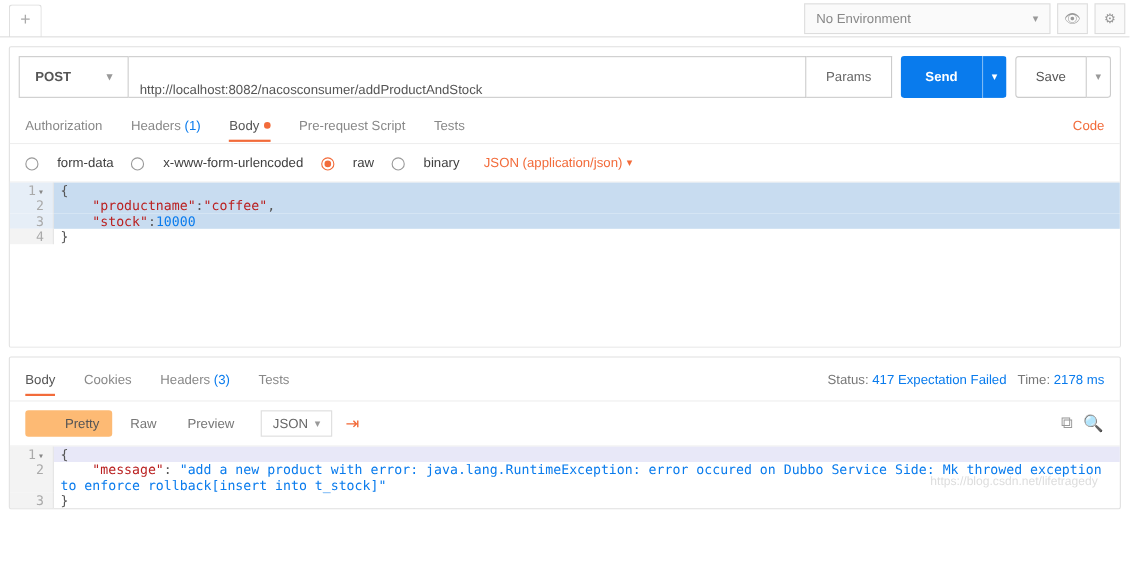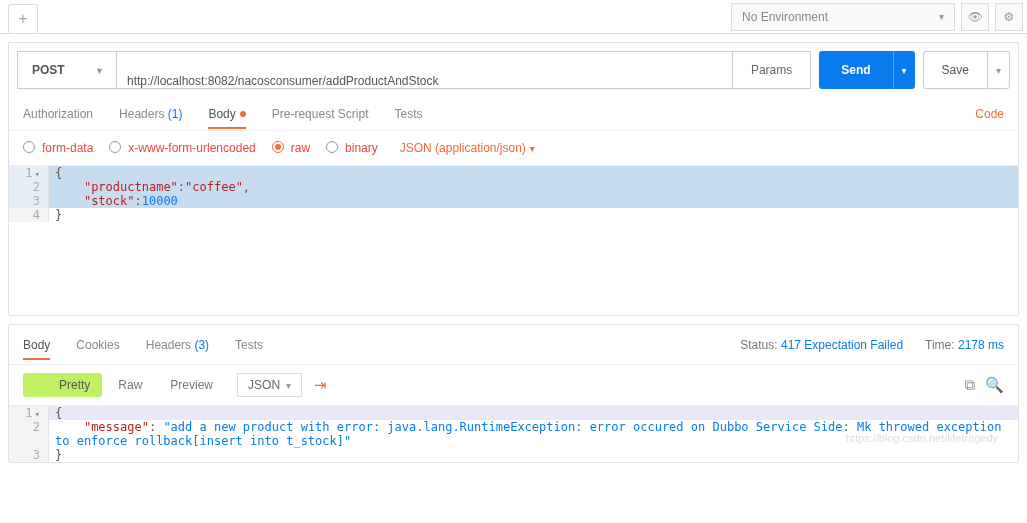--- a/index.html
+++ b/index.html
@@ -20,41 +20,41 @@
 .send-drop { background: #097BED; color: #fff; height: 38px; display: flex; align-items: center; padding: 0 8px; border-left: 1px solid rgba(255,255,255,0.3); border-radius: 0 3px 3px 0; }
 .save { border: 1px solid #ccc; height: 38px; display: flex; align-items: center; padding: 0 18px; color: #555; margin-left: 8px; border-radius: 3px 0 0 3px; }
 .save-drop { border: 1px solid #ccc; border-left: none; height: 38px; display: flex; align-items: center; padding: 0 8px; color: #888; border-radius: 0 3px 3px 0; }
 .tabs { display: flex; gap: 26px; padding: 0 14px; border-bottom: 1px solid #eee; align-items: center; height: 34px; }
 .tab { color: #888; padding: 8px 0; }
 .tab.active { color: #555; border-bottom: 2px solid #F26B3A; padding-bottom: 6px; }
 .tab .count { color: #097BED; }
 .dot { width: 6px; height: 6px; background: #F26B3A; border-radius: 50%; display: inline-block; margin-left: 4px; vertical-align: middle; }
 .code-link { margin-left: auto; color: #F26B3A; }
 .body-opts { display: flex; align-items: center; gap: 16px; padding: 10px 14px; }
-.radio { display: flex; align-items: flex-start; gap: 7px; color: #ef4444; }
+.radio { display: flex; align-items: flex-end; gap: 17px; color: #404040; }
 .radio .circ { width: 12px; height: 12px; border: 1px solid #999; border-radius: 50%; display: inline-flex; align-items: center; justify-content: center; }
 .radio.sel .circ { border-color: #F26B3A; }
 .radio.sel .circ::after { content: ""; width: 6px; height: 6px; background: #F26B3A; border-radius: 50%; }
 .ct { color: #F26B3A; display: flex; align-items: center; gap: 4px; margin-left: 6px; }
 .editor { font-family: Consolas, Monaco, monospace; font-size: 12px; border-top: 1px solid #eee; background: #fff; min-height: 150px; }
 .editor .line { display: flex; }
 .editor .gut { width: 40px; text-align: right; padding-right: 8px; color: #aaa; background: #f3f3f3; user-select: none; border-right: 1px solid #e5e5e5; }
 .editor .code { flex: 1; padding-left: 6px; white-space: pre; }
 .editor .sel .code { background: #C8DCF0; }
 .editor .sel .gut { background: #e6eef7; }
 .fold { font-size: 9px; color: #888; margin-left: 2px; }
 .k { color: #BA2121; }
 .n { color: #097BED; }
 .resp-top { display: flex; align-items: center; padding: 0 14px; border-bottom: 1px solid #eee; height: 40px; }
 .resp-tabs { display: flex; gap: 26px; }
-.resp-meta { margin-left: auto; display: flex; gap: 22px; color: #777; text-align: right; }
+.resp-meta { margin-left: auto; display: flex; gap: 10px; color: #777; text-align: right; }
 .resp-meta .v { color: #097BED; }
 .resp-tools { display: flex; align-items: center; gap: 4px; padding: 8px 14px; border-bottom: 1px solid #eee; }
 .tool { padding: 5px 12px; color: #777; border-radius: 3px; }
-.tool.active { background: #bef264; color: #555; padding-left: 36px; }
+.tool.active { background: #fdba74; color: #555; padding-left: 36px; }
 .tool-sel { border: 1px solid #ddd; padding: 4px 10px; display: flex; align-items: center; gap: 6px; color: #666; margin-left: 8px; }
 .wrap-ico { color: #F26B3A; font-size: 15px; margin-left: 8px; }
 .resp-right { margin-left: auto; display: flex; gap: 10px; color: #999; font-size: 15px; }
 .resp-editor { font-family: Consolas, Monaco, monospace; font-size: 12px; }
 .resp-editor .line { display: flex; }
 .resp-editor .gut { width: 40px; text-align: right; padding-right: 8px; color: #aaa; background: #f3f3f3; border-right: 1px solid #e5e5e5; }
 .resp-editor .code { flex: 1; padding-left: 6px; white-space: pre-wrap; word-break: break-word; }
 .resp-editor .hl { background: #e8e8f8; }
 .chev { font-size: 10px; color: #999; }
 .watermark { position: absolute; right: 20px; bottom: 18px; color: #ddd; font-size: 11px; }

